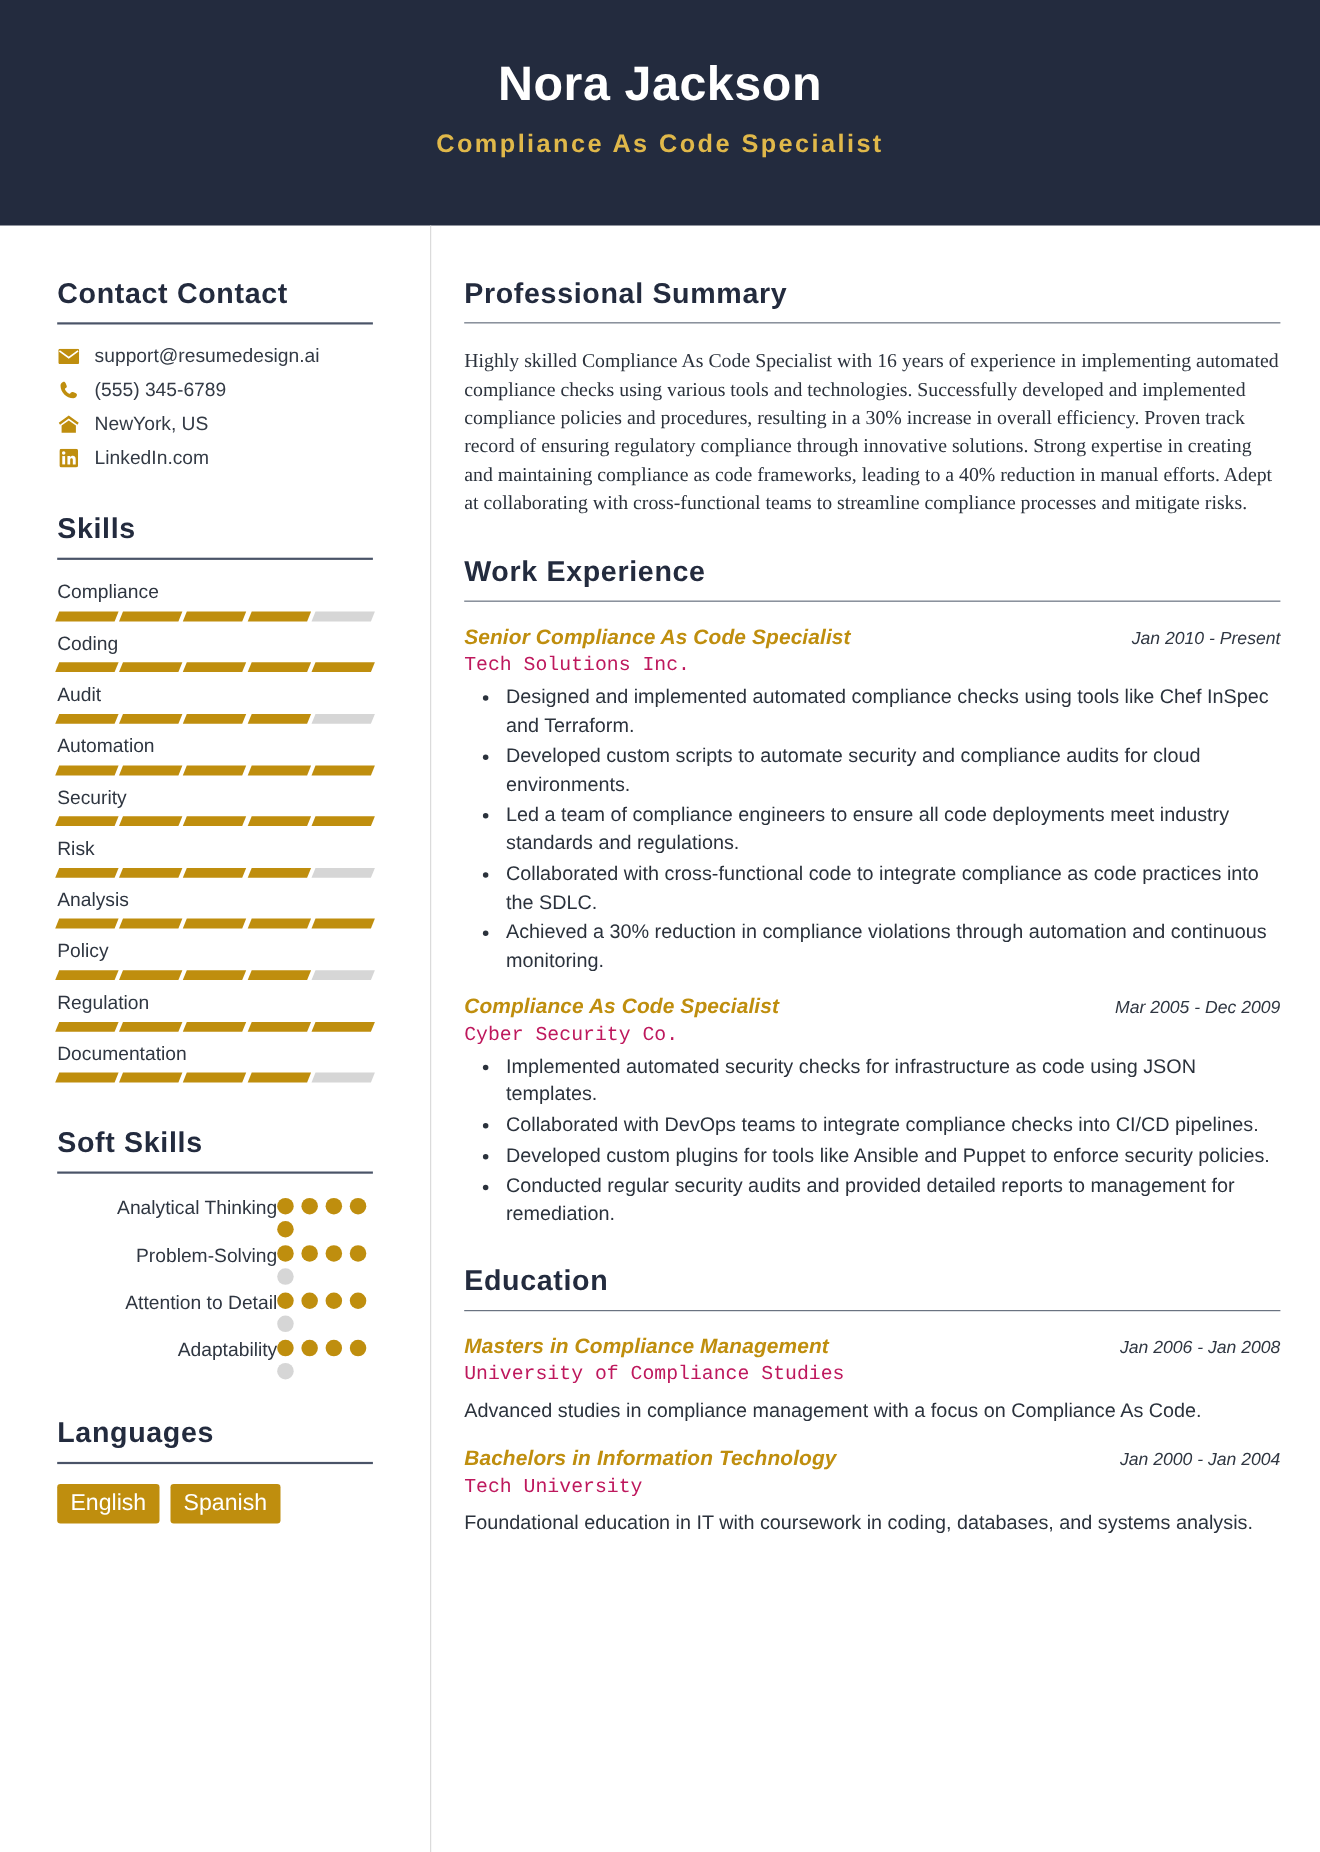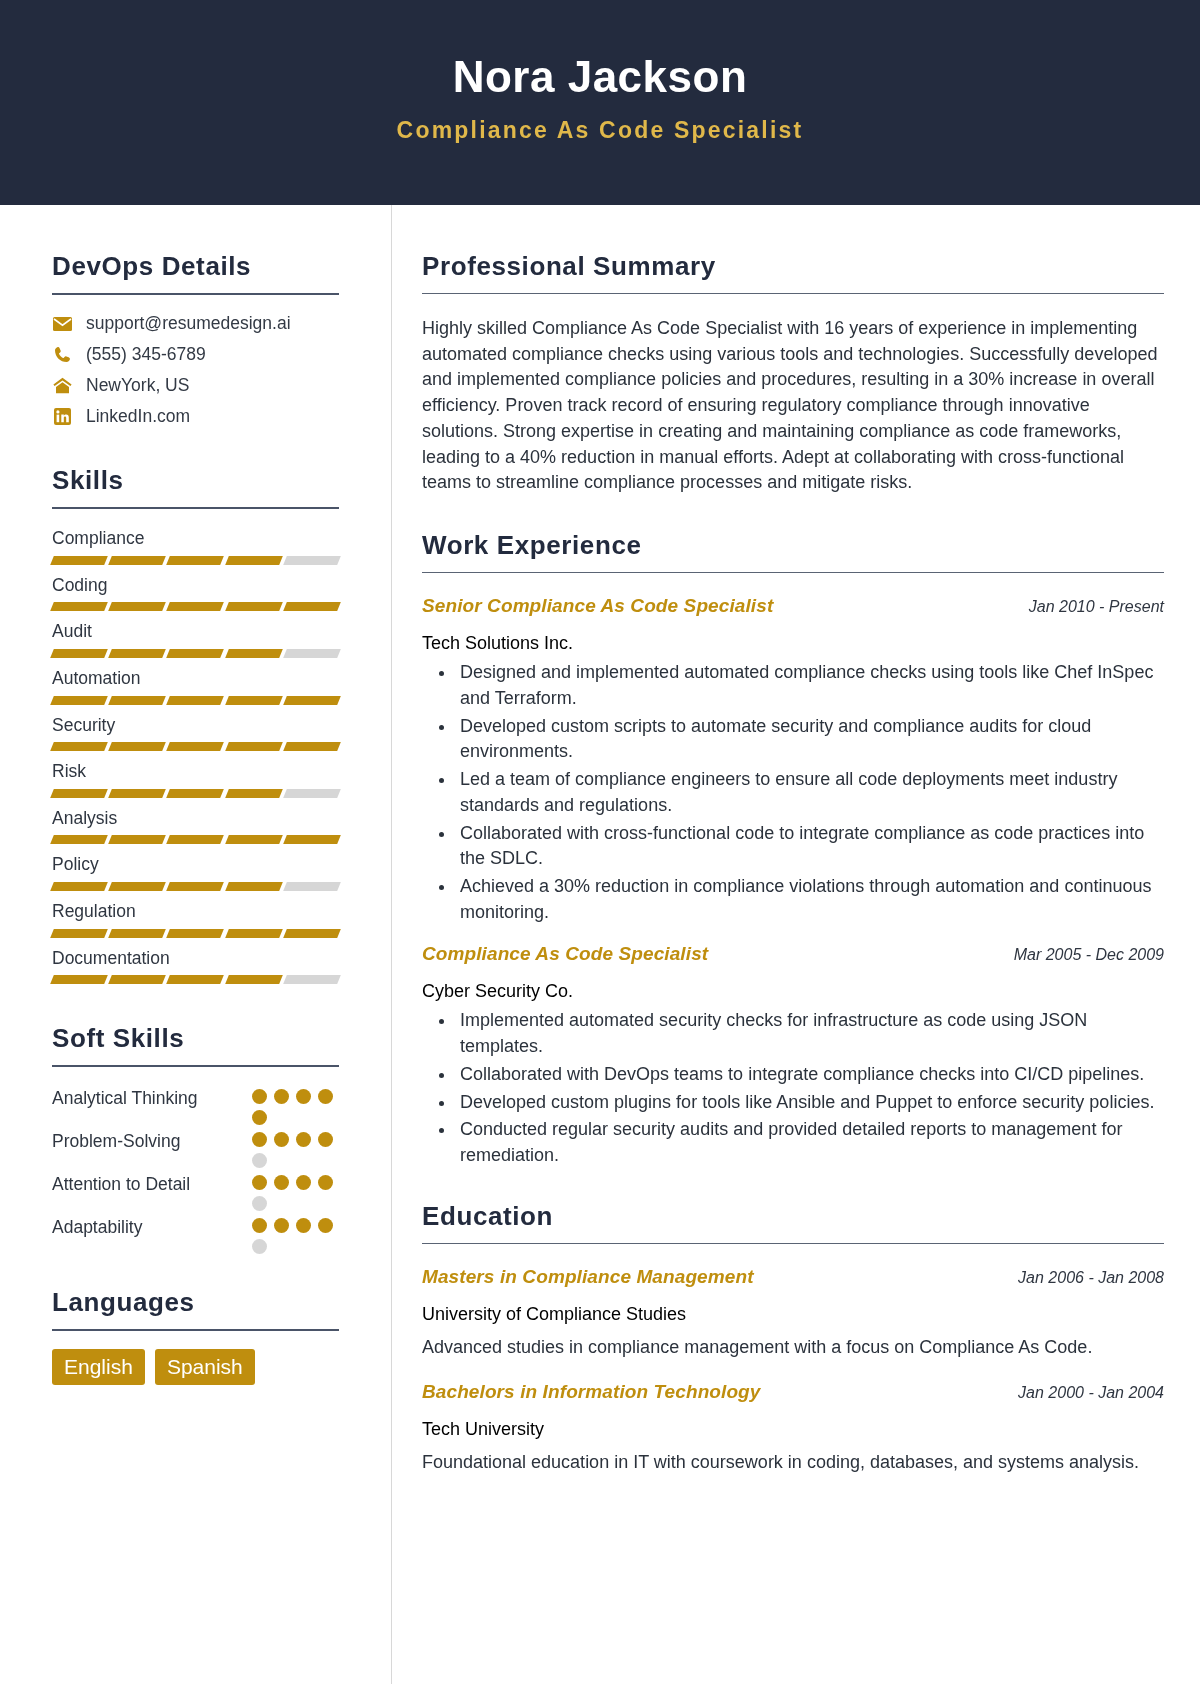--- a/index.html
+++ b/index.html
@@ -120,20 +120,21 @@
     align-items: flex-start;
     margin-bottom: 3px;
     min-height: 26px;
   }
   .soft-name {
     font-size: 17.5px;
     color: #2f3641;
     width: 200px;
     line-height: 1.42;
     padding-top: 1px;
+    text-align: right;
   }
   .dots {
     display: flex;
     flex-wrap: wrap;
     width: 84px;
     gap: 6px 7px;
     padding-top: 4px;
   }
   .dot {
     width: 15px;
@@ -154,20 +155,21 @@
     border-radius: 3px;
     line-height: 1.1;
   }
 
   
   .summary {
     font-size: 18px;
     line-height: 1.43;
     color: #2b323c;
     text-align: left;
+    font-family: Liberation Serif, serif;
   }
   .block-gap { height: 34px; }
 
   .entry { margin-bottom: 6px; }
   .entry-head {
     display: flex;
     justify-content: space-between;
     align-items: baseline;
     gap: 14px;
     font-style: italic;
@@ -179,23 +181,24 @@
     letter-spacing: 0.1px;
   }
   .entry-date {
     color: #2f3641;
     font-size: 16px;
     white-space: nowrap;
     flex: 0 0 auto;
   }
   .entry-org {
     font-size: 18px;
-    color: #000000;
-    margin-top: 16px;
+    color: #be185d;
+    margin-top: 4px;
     margin-bottom: 6px;
+    font-family: Liberation Mono, monospace;
   }
   .bullets {
     list-style: disc;
     padding-left: 34px;
     margin-bottom: 18px;
   }
   .bullets li {
     font-size: 18px;
     line-height: 1.43;
     color: #2b323c;
@@ -219,21 +222,21 @@
   <div class="header">
     <div class="name">Nora Jackson</div>
     <div class="job-title">Compliance As Code Specialist</div>
   </div>
 
   <div class="body-wrap">
 
     <div class="sidebar">
 
       <div>
-        <div class="sec-title">DevOps Details</div>
+        <div class="sec-title">Contact Contact</div>
         <div class="sec-rule"></div>
         <div class="contact-list" id="contact-list">
             <div class="contact-row">
               <span class="c-icon">
                 <svg width="19" height="14" viewBox="0 0 19 14">
                   <rect x="0" y="0" width="19" height="14" rx="1.5" fill="#bf8e0e"></rect>
                   <path d="M1 2 L9.5 8.2 L18 2" stroke="#fff" stroke-width="1.6" fill="none"></path>
                 </svg>
               </span>
               <span>support@resumedesign.ai</span>

